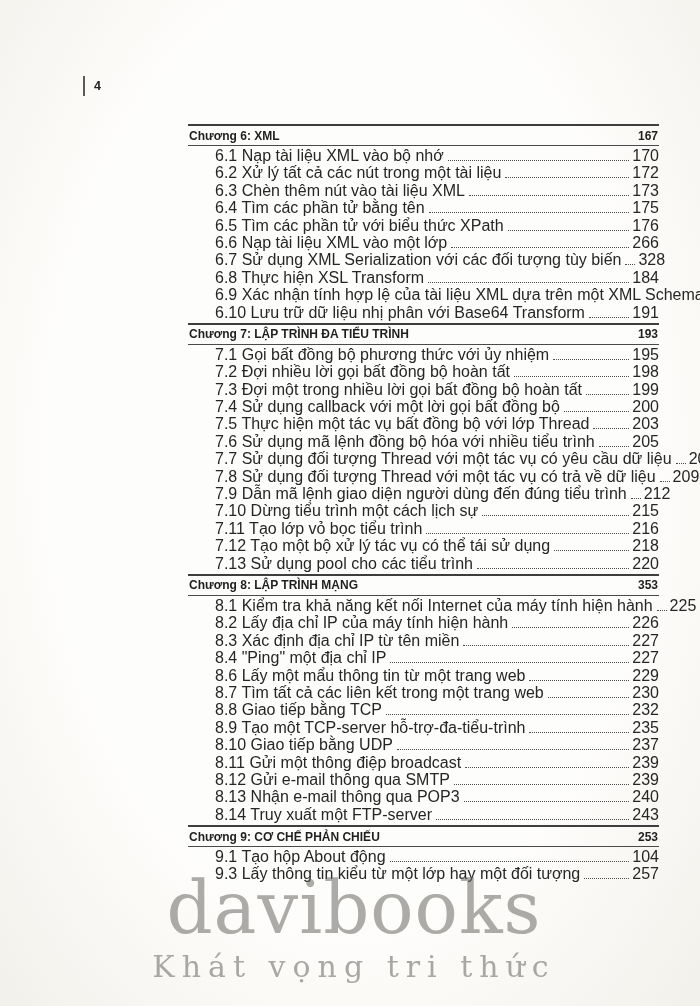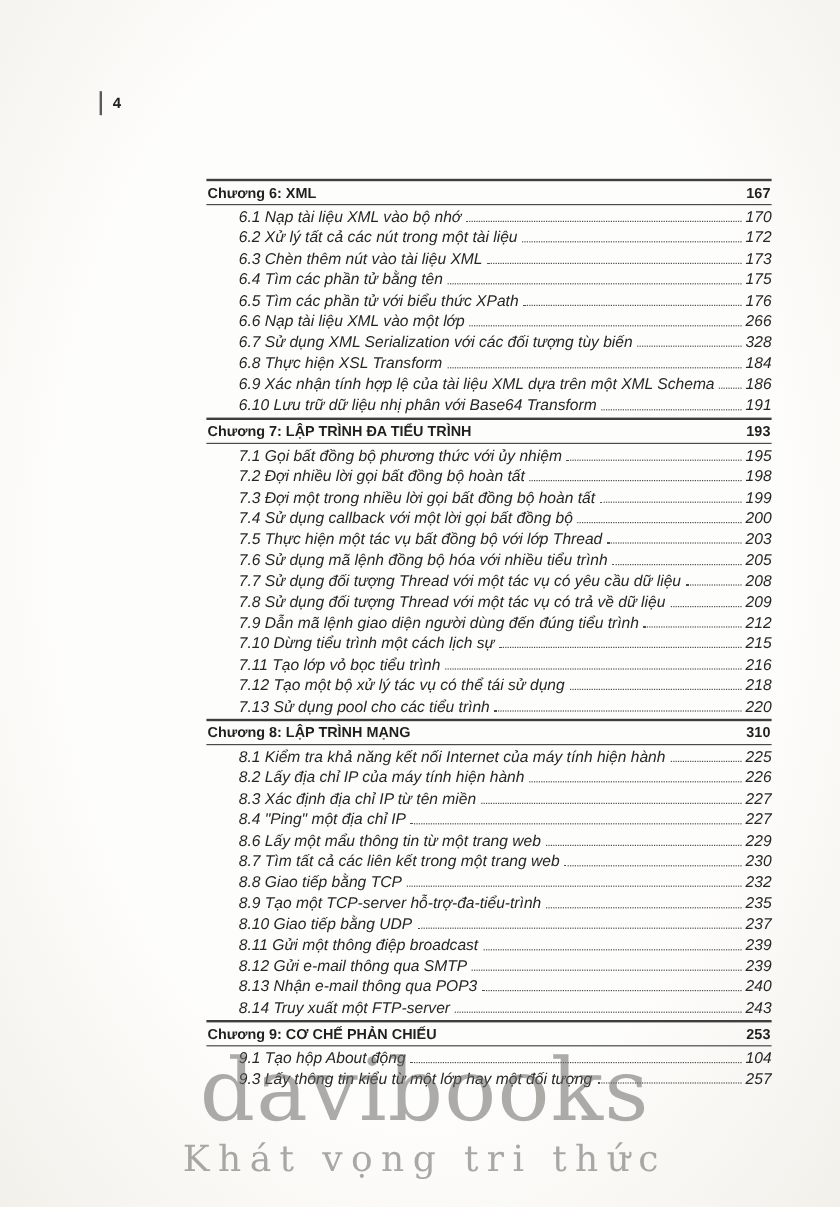--- a/index.html
+++ b/index.html
@@ -33,24 +33,23 @@
     font-weight: bold;
     color: #222;
     border-left: 2px solid #5a5a5a;
     padding-left: 9px;
     line-height: 20px;
     height: 20px;
   }
 
   .toc {
     position: absolute;
-    left: 172px;
+    left: 188px;
     top: 124px;
     width: 471px;
-    margin-top: 25px;
   }
 
   .toc-section { width: 100%; }
 
   .chapter-row {
     display: flex;
     justify-content: space-between;
     align-items: baseline;
     font-weight: bold;
     font-size: 12px;
@@ -61,26 +60,25 @@
   }
 
   .chapter-title { white-space: nowrap; }
   .chapter-page { white-space: nowrap; text-align: center; }
 
   .entries { padding: 1px 0 2px 0; }
 
   .entry-row {
     display: flex;
     align-items: baseline;
-    font-size: 13px;
+    font-size: 16px;
     line-height: 17.4px;
     height: 17.4px;
     padding-left: 27px;
     color: #262626;
-    font-style: italic;
   }
 
   .entry-label { white-space: nowrap; }
 
   .leader {
     flex: 1;
     border-bottom: 1.6px dotted #4d4d4d;
     margin: 0 3px 3px 4px;
     min-width: 10px;
   }
@@ -273,21 +271,21 @@
     <span class="entry-label">7.13 Sử dụng pool cho các tiểu trình</span>
     <span class="leader"></span>
     <span class="entry-page">220</span>
   </div>
 </div>
   </div>
 
   <div class="toc-section">
     <div class="chapter-row">
       <span class="chapter-title">Chương 8: LẬP TRÌNH MẠNG</span>
-      <span class="chapter-page">310</span>
+      <span class="chapter-page">353</span>
     </div>
     <div class="entries">
   <div class="entry-row">
     <span class="entry-label">8.1 Kiểm tra khả năng kết nối Internet của máy tính hiện hành</span>
     <span class="leader"></span>
     <span class="entry-page">225</span>
   </div>
 
   <div class="entry-row">
     <span class="entry-label">8.2 Lấy địa chỉ IP của máy tính hiện hành</span>

